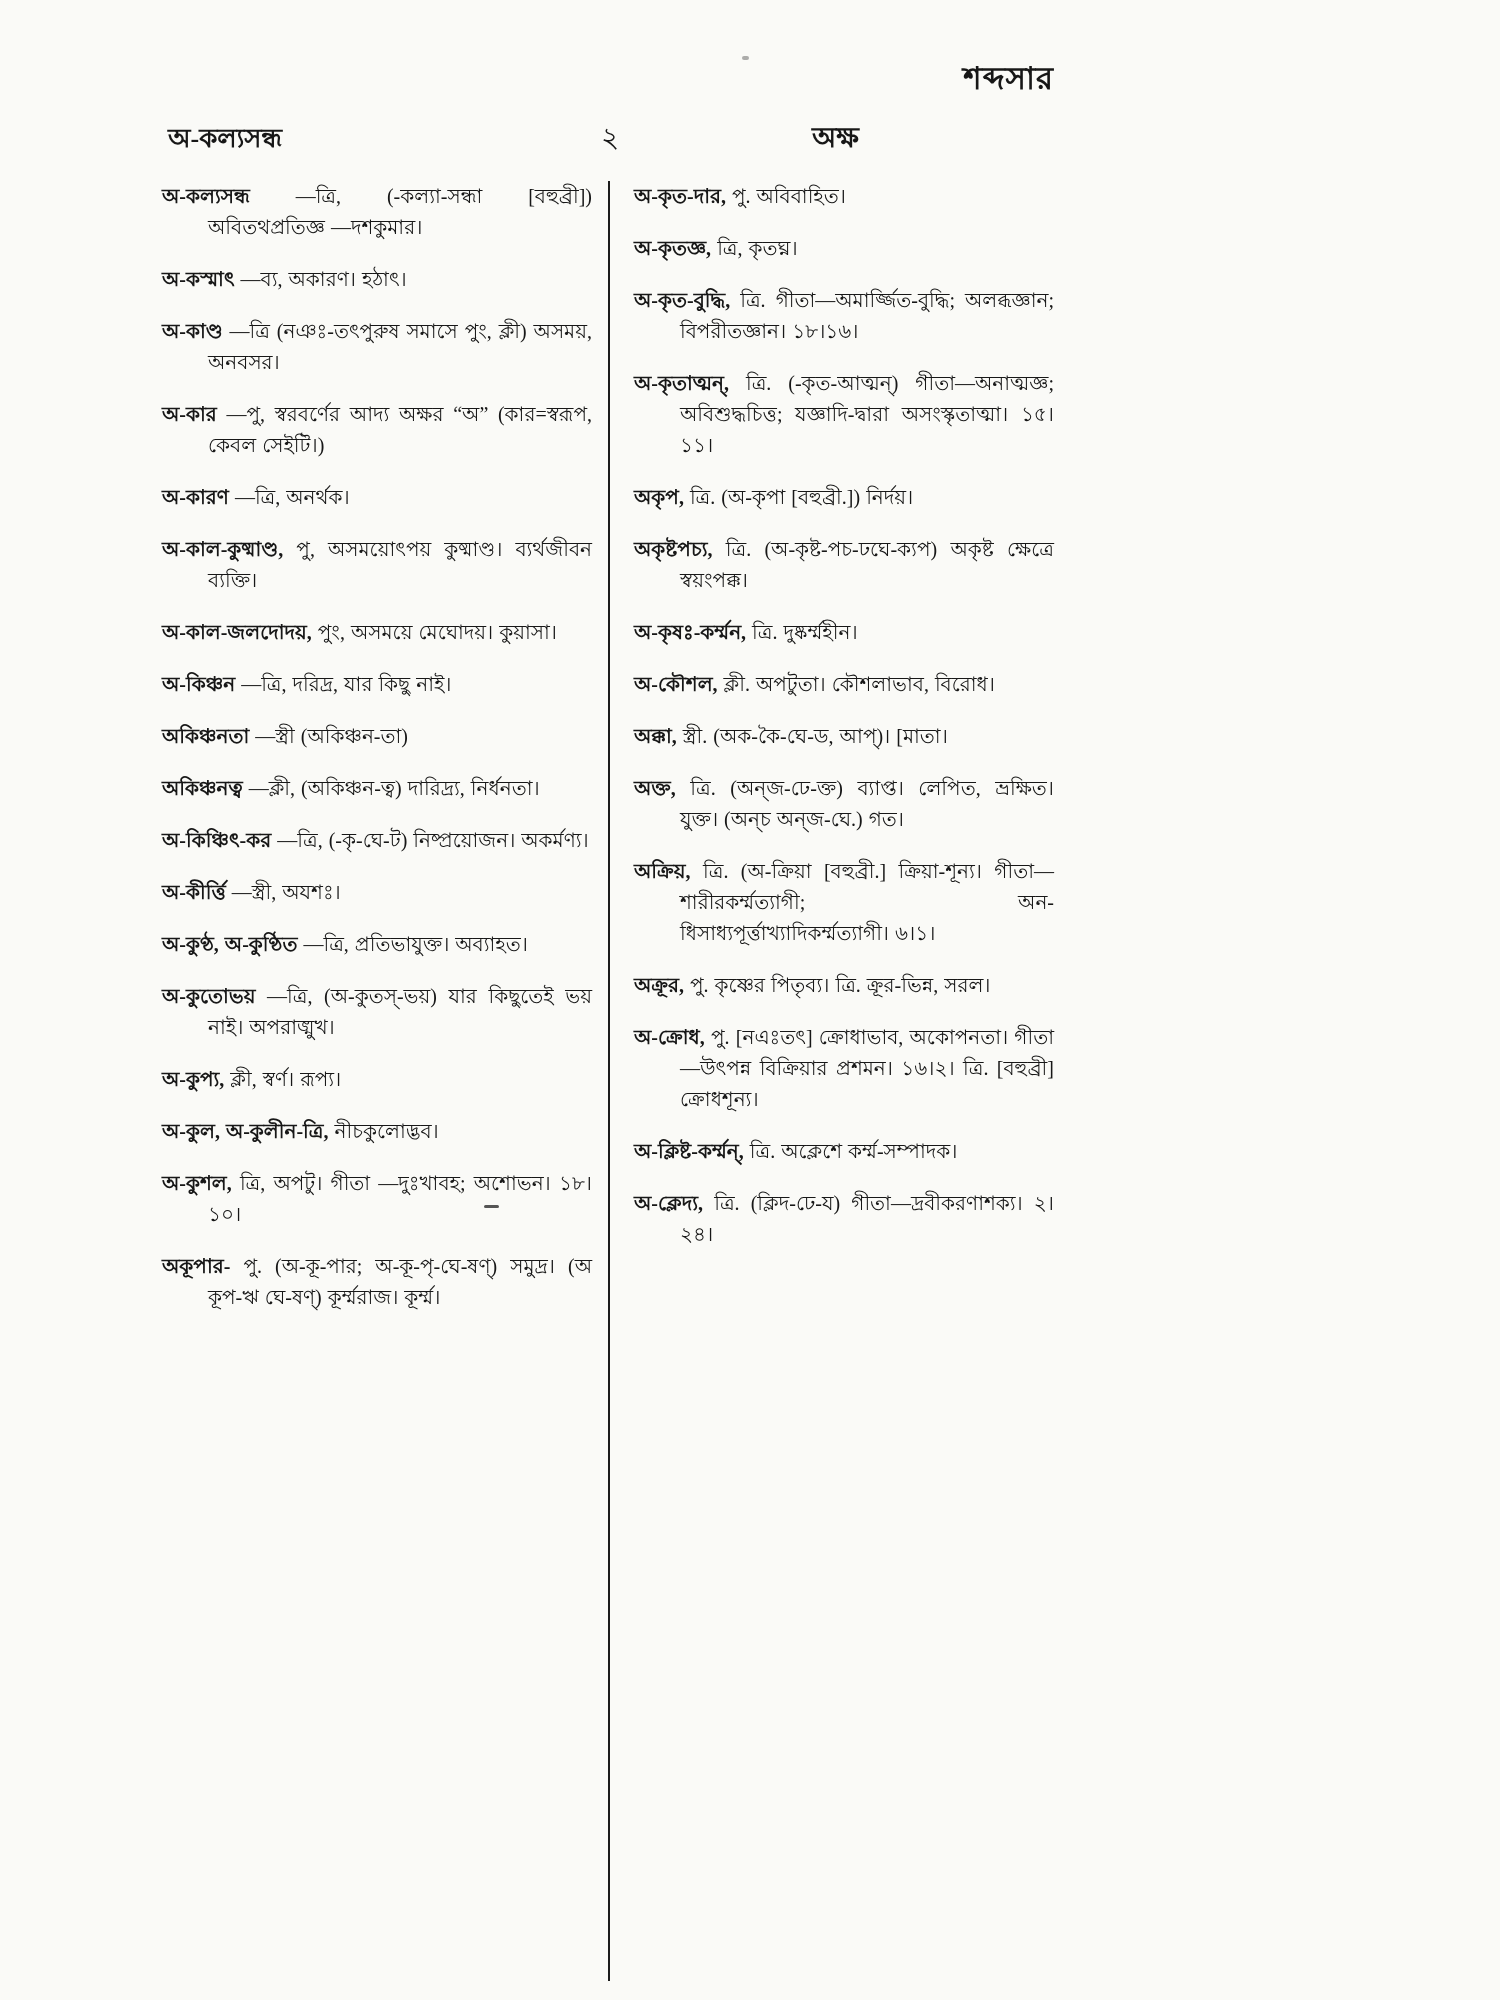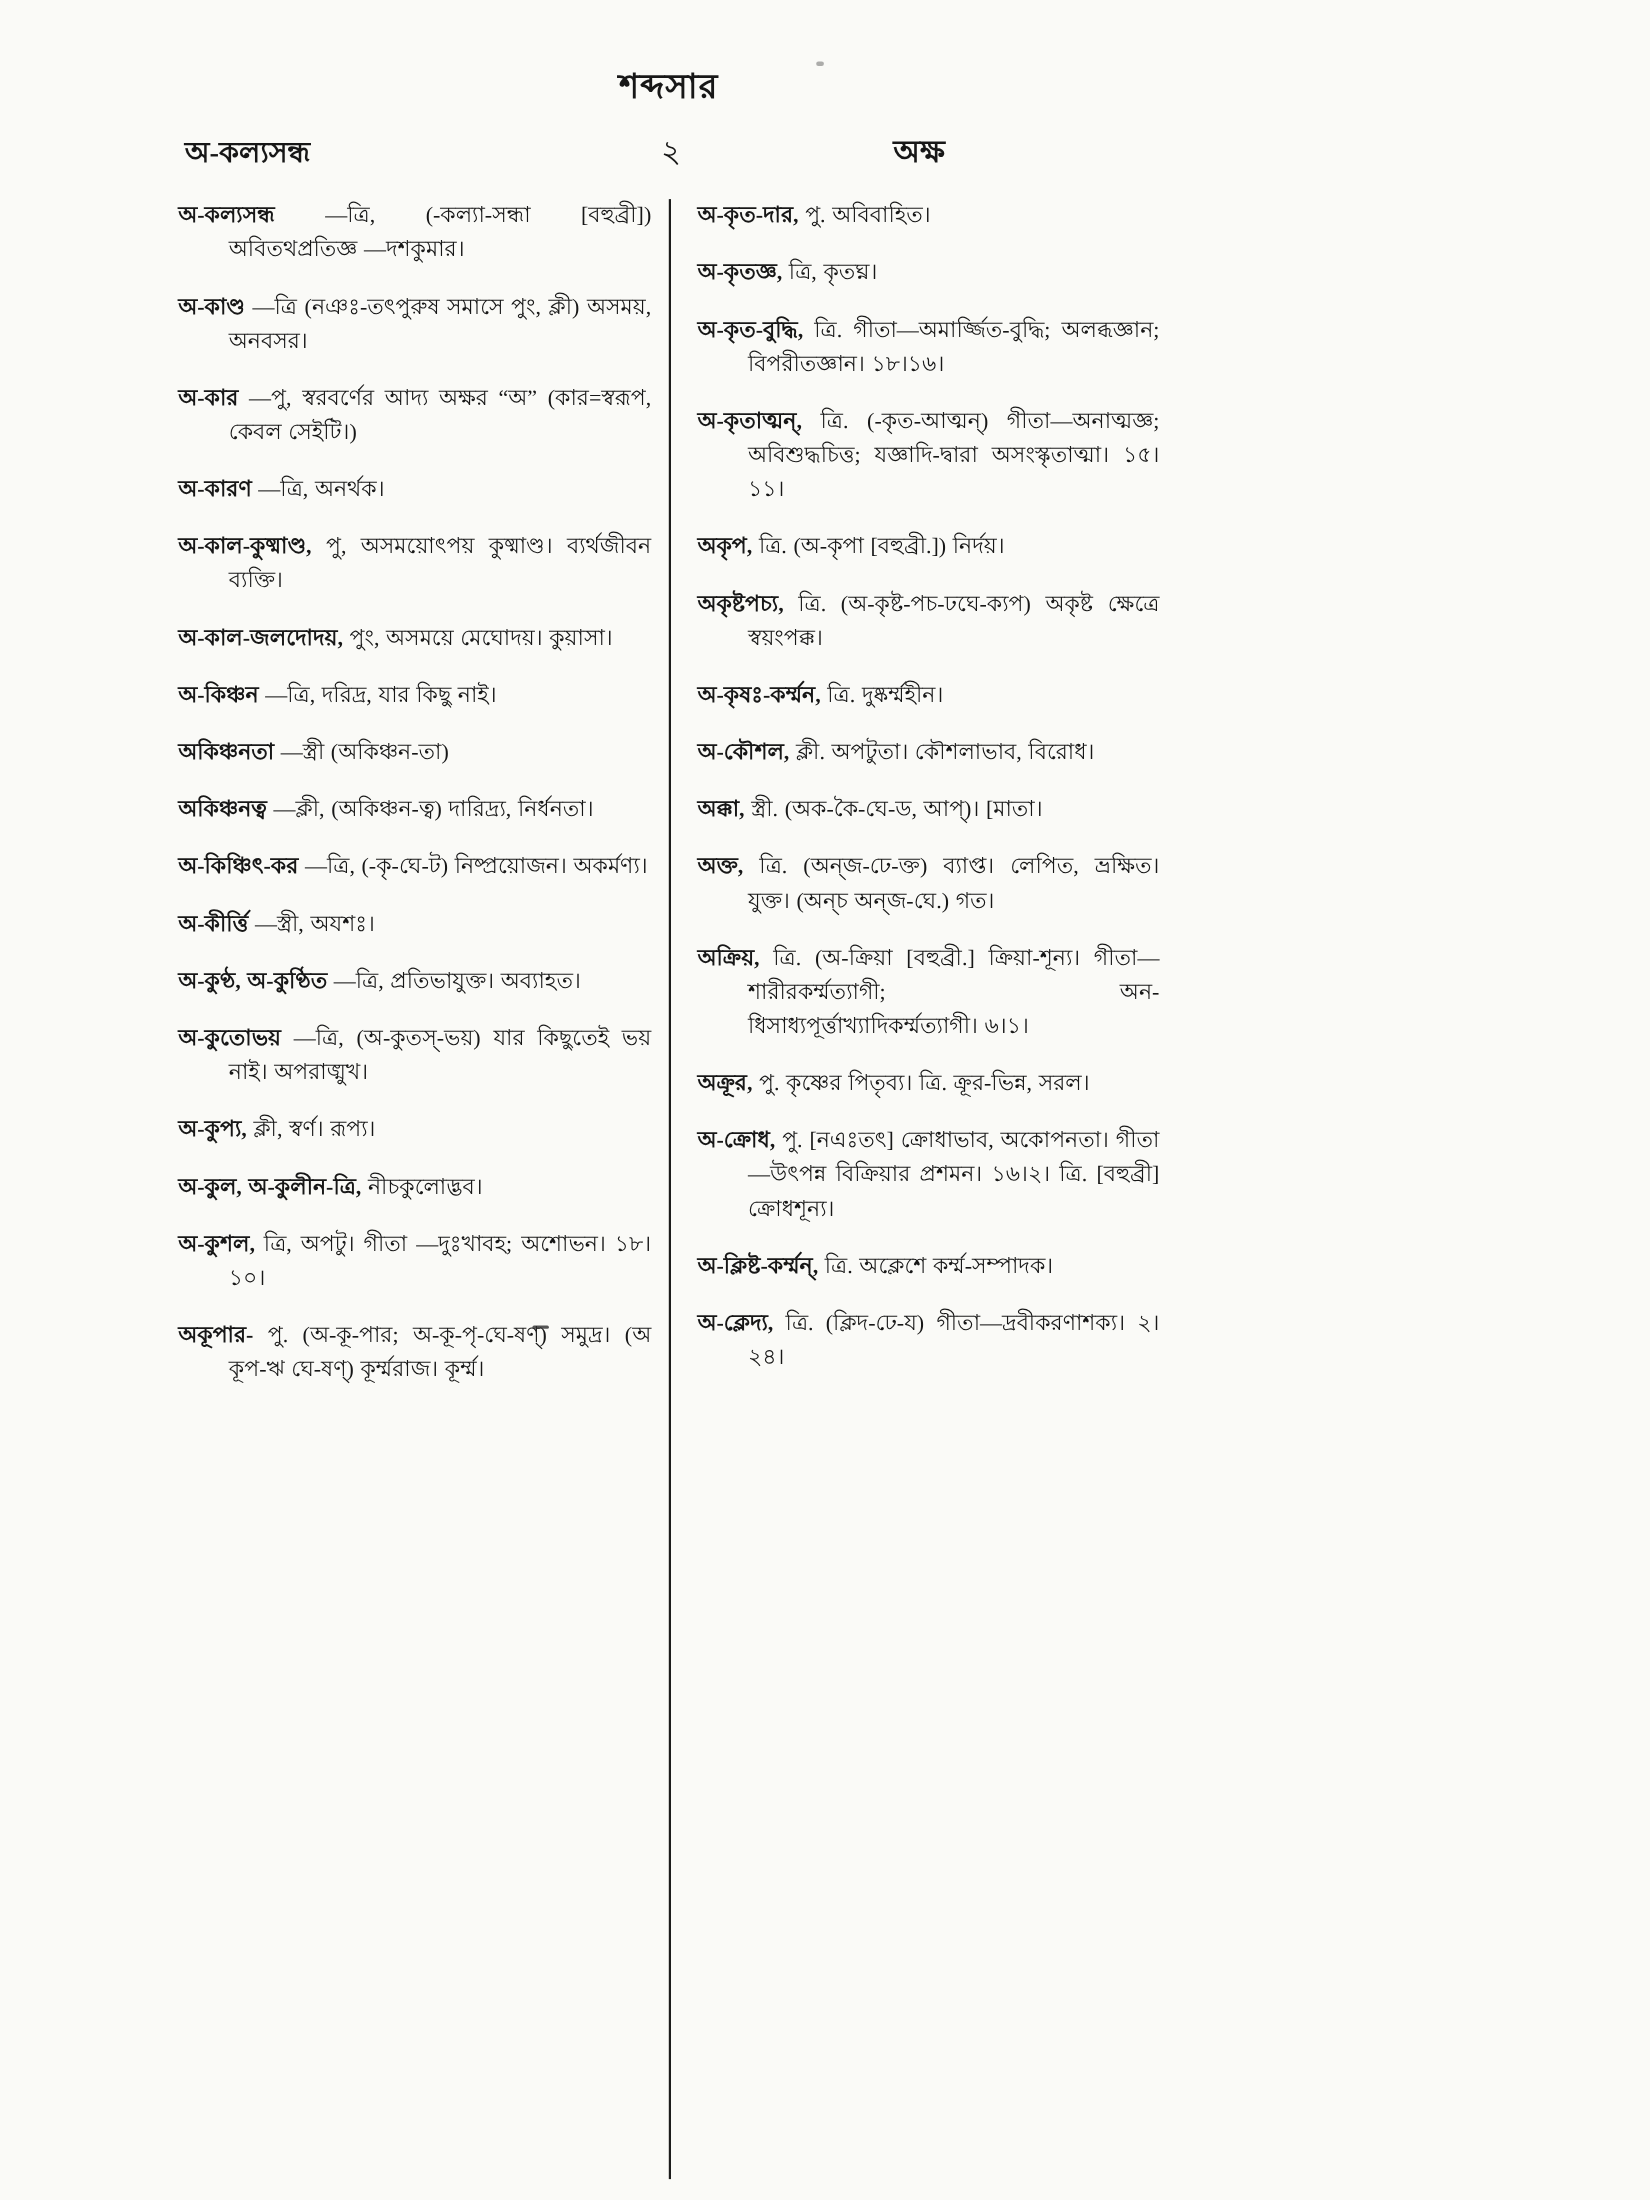--- a/index.html
+++ b/index.html
@@ -11,21 +11,21 @@
     font-family: "Liberation Serif", serif;
     overflow: hidden;
   }
   .page {
     position: absolute;
     left: 162px;
     top: 54px;
     width: 892px;
   }
   .masthead {
-    text-align: center;
+    text-align: right;
     font-size: 31px;
     font-weight: 700;
     letter-spacing: 1px;
   }
   .guide-row {
     display: flex;
     align-items: baseline;
     margin-top: 10px;
     padding: 0 2px 0 6px;
   }
@@ -74,20 +74,24 @@
 
   <div class="columns">
 
     <div class="column left">
 
         <div class="entry">
           <span class="headword">অ-কল্যসন্ধ</span>
           <span class="definition">—ত্রি, (-কল্যা-সন্ধা [বহুব্রী]) অবিতথপ্রতিজ্ঞ —দশকুমার।</span>
         </div>
 
+        <div class="entry">
+          <span class="headword">অ-কস্মাৎ</span>
+          <span class="definition">—ব্য, অকারণ। হঠাৎ।</span>
+        </div>
 
         <div class="entry">
           <span class="headword">অ-কাণ্ড</span>
           <span class="definition">—ত্রি (নঞঃ-তৎপুরুষ সমাসে পুং, ক্লী) অসময়, অনবসর।</span>
         </div>
 
         <div class="entry">
           <span class="headword">অ-কার</span>
           <span class="definition">—পু, স্বরবর্ণের আদ্য অক্ষর “অ” (কার=স্বরূপ, কেবল সেইটি।)</span>
         </div>

